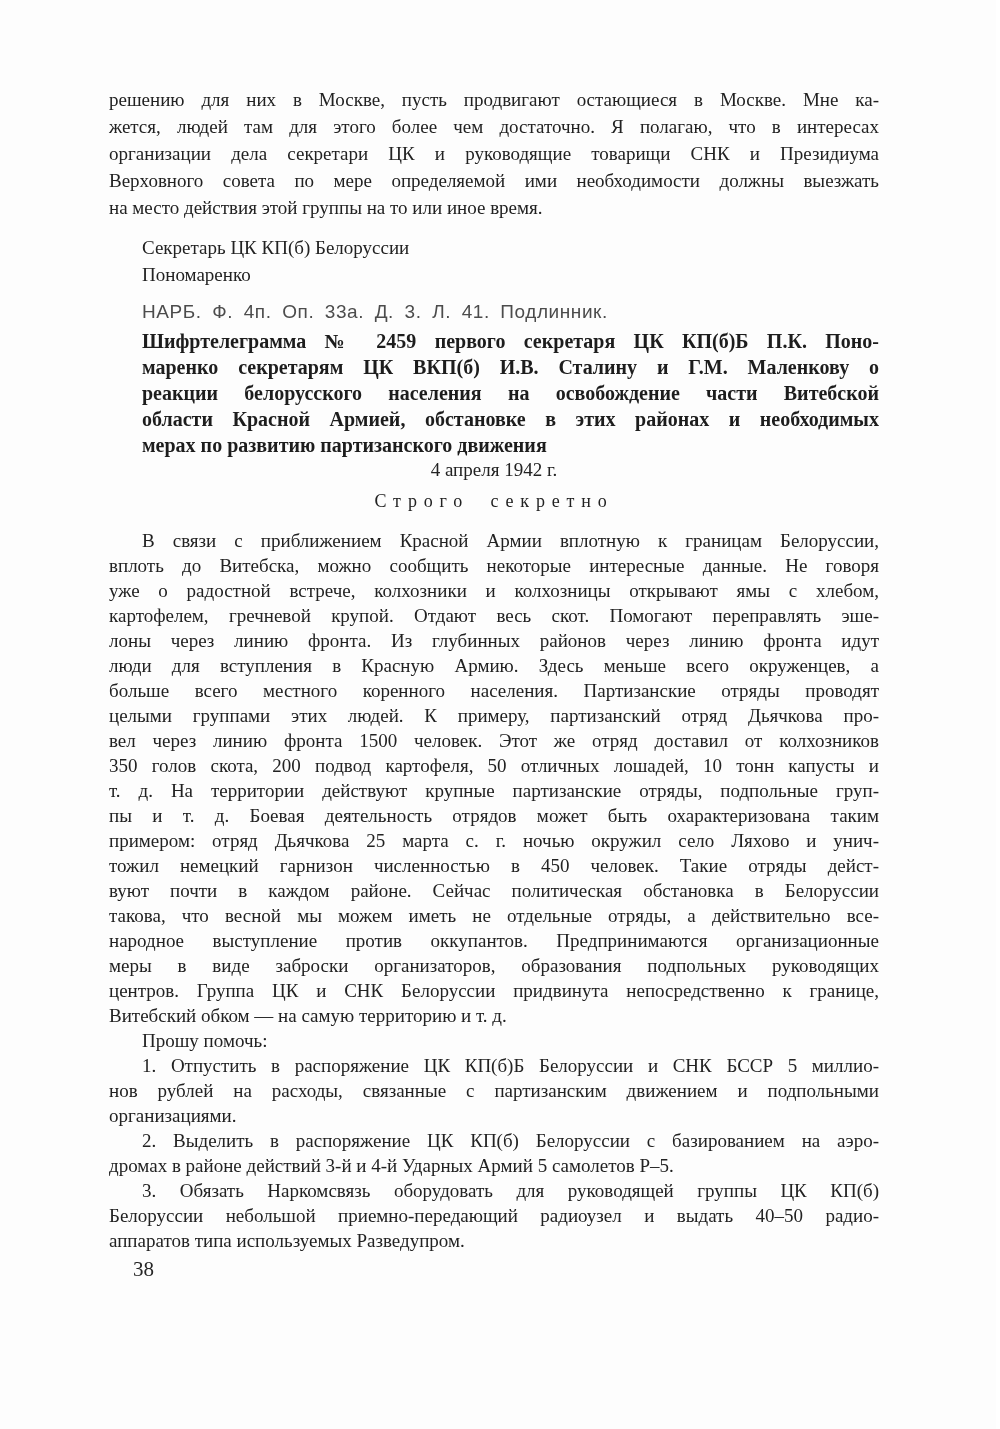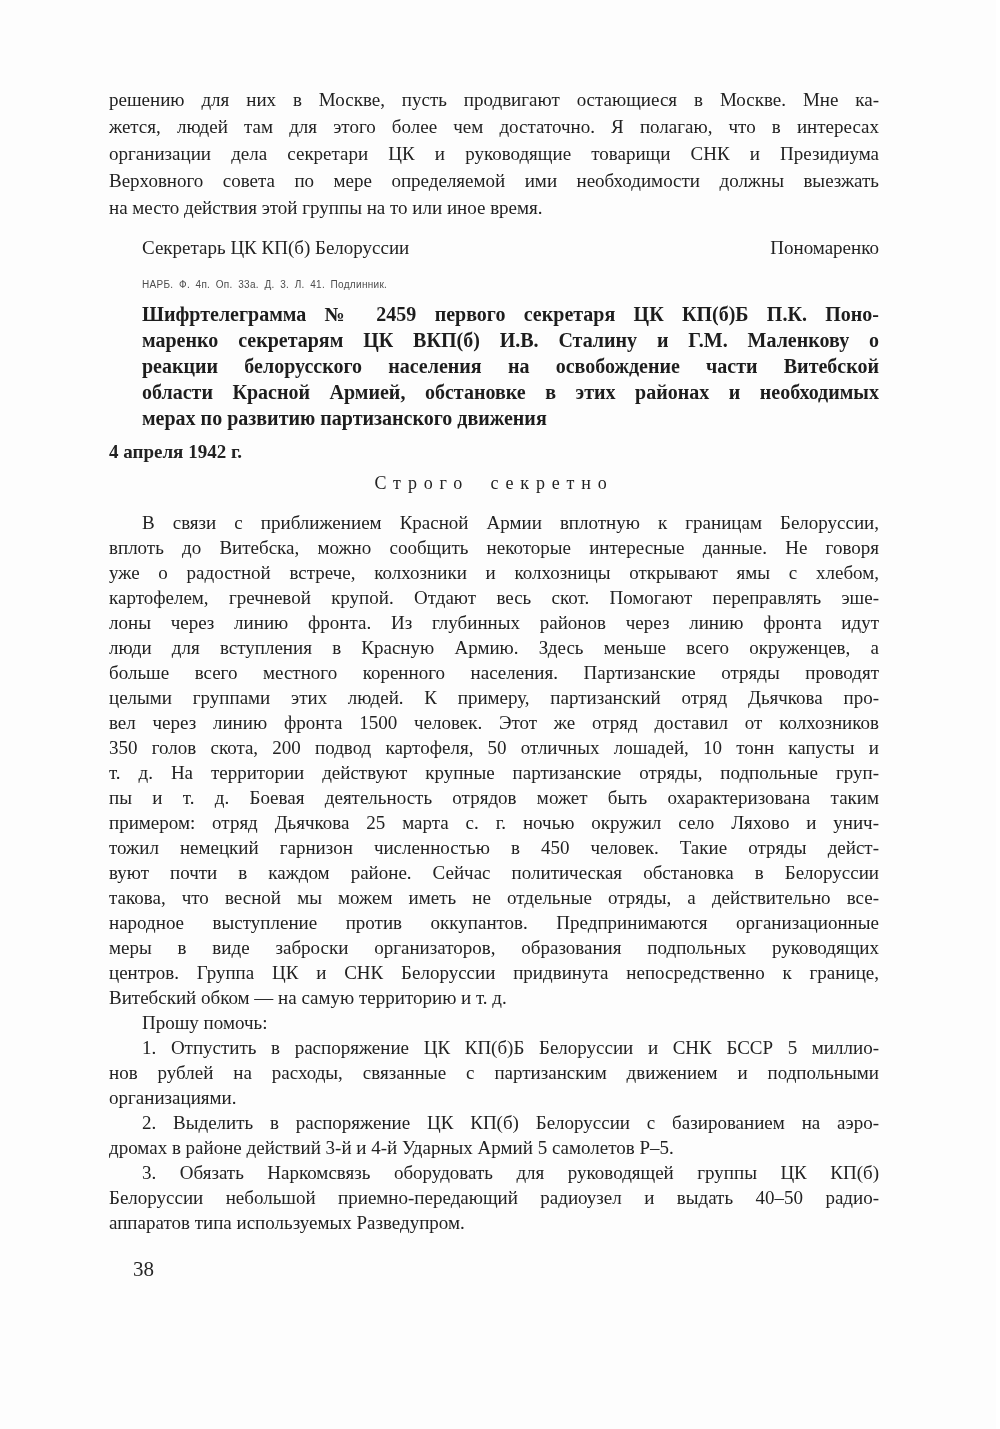--- a/index.html
+++ b/index.html
@@ -35,26 +35,27 @@
     line-height: 27px;
   }
   .signature {
     display: flex;
     justify-content: space-between;
     align-items: baseline;
     margin-top: 13px;
     padding-left: 33px;
     font-size: 19px;
     line-height: 27px;
+    flex-direction: column;
   }
   .citation {
     margin-top: 13px;
     padding-left: 33px;
     font-family: "Liberation Sans", "DejaVu Sans", sans-serif;
-    font-size: 10px;
+    font-size: 19px;
     line-height: 21px;
     color: #4c4c4c;
     letter-spacing: 0.03em;
     word-spacing: 0.25em;
   }
   .doc-number {
     margin: 42px 0 0 0;
     padding-left: 33px;
     font-size: 22px;
     line-height: 28px;
@@ -63,25 +64,24 @@
   }
   .doc-title {
     margin: 6px 0 0 0;
     padding-left: 33px;
     font-size: 20px;
     line-height: 26px;
     font-weight: bold;
     color: #1d1d1d;
   }
   .dateline {
-    margin-top: 9px;
+    margin-top: 0;
     font-size: 19px;
     line-height: 24px;
-    text-align: left;
-    font-weight: bold;
+    text-align: center;
   }
   .classification {
     margin-top: 7px;
     font-size: 18px;
     line-height: 24px;
     text-align: center;
     letter-spacing: 0.38em;
     word-spacing: 0.55em;
   }
   .doc-body {

